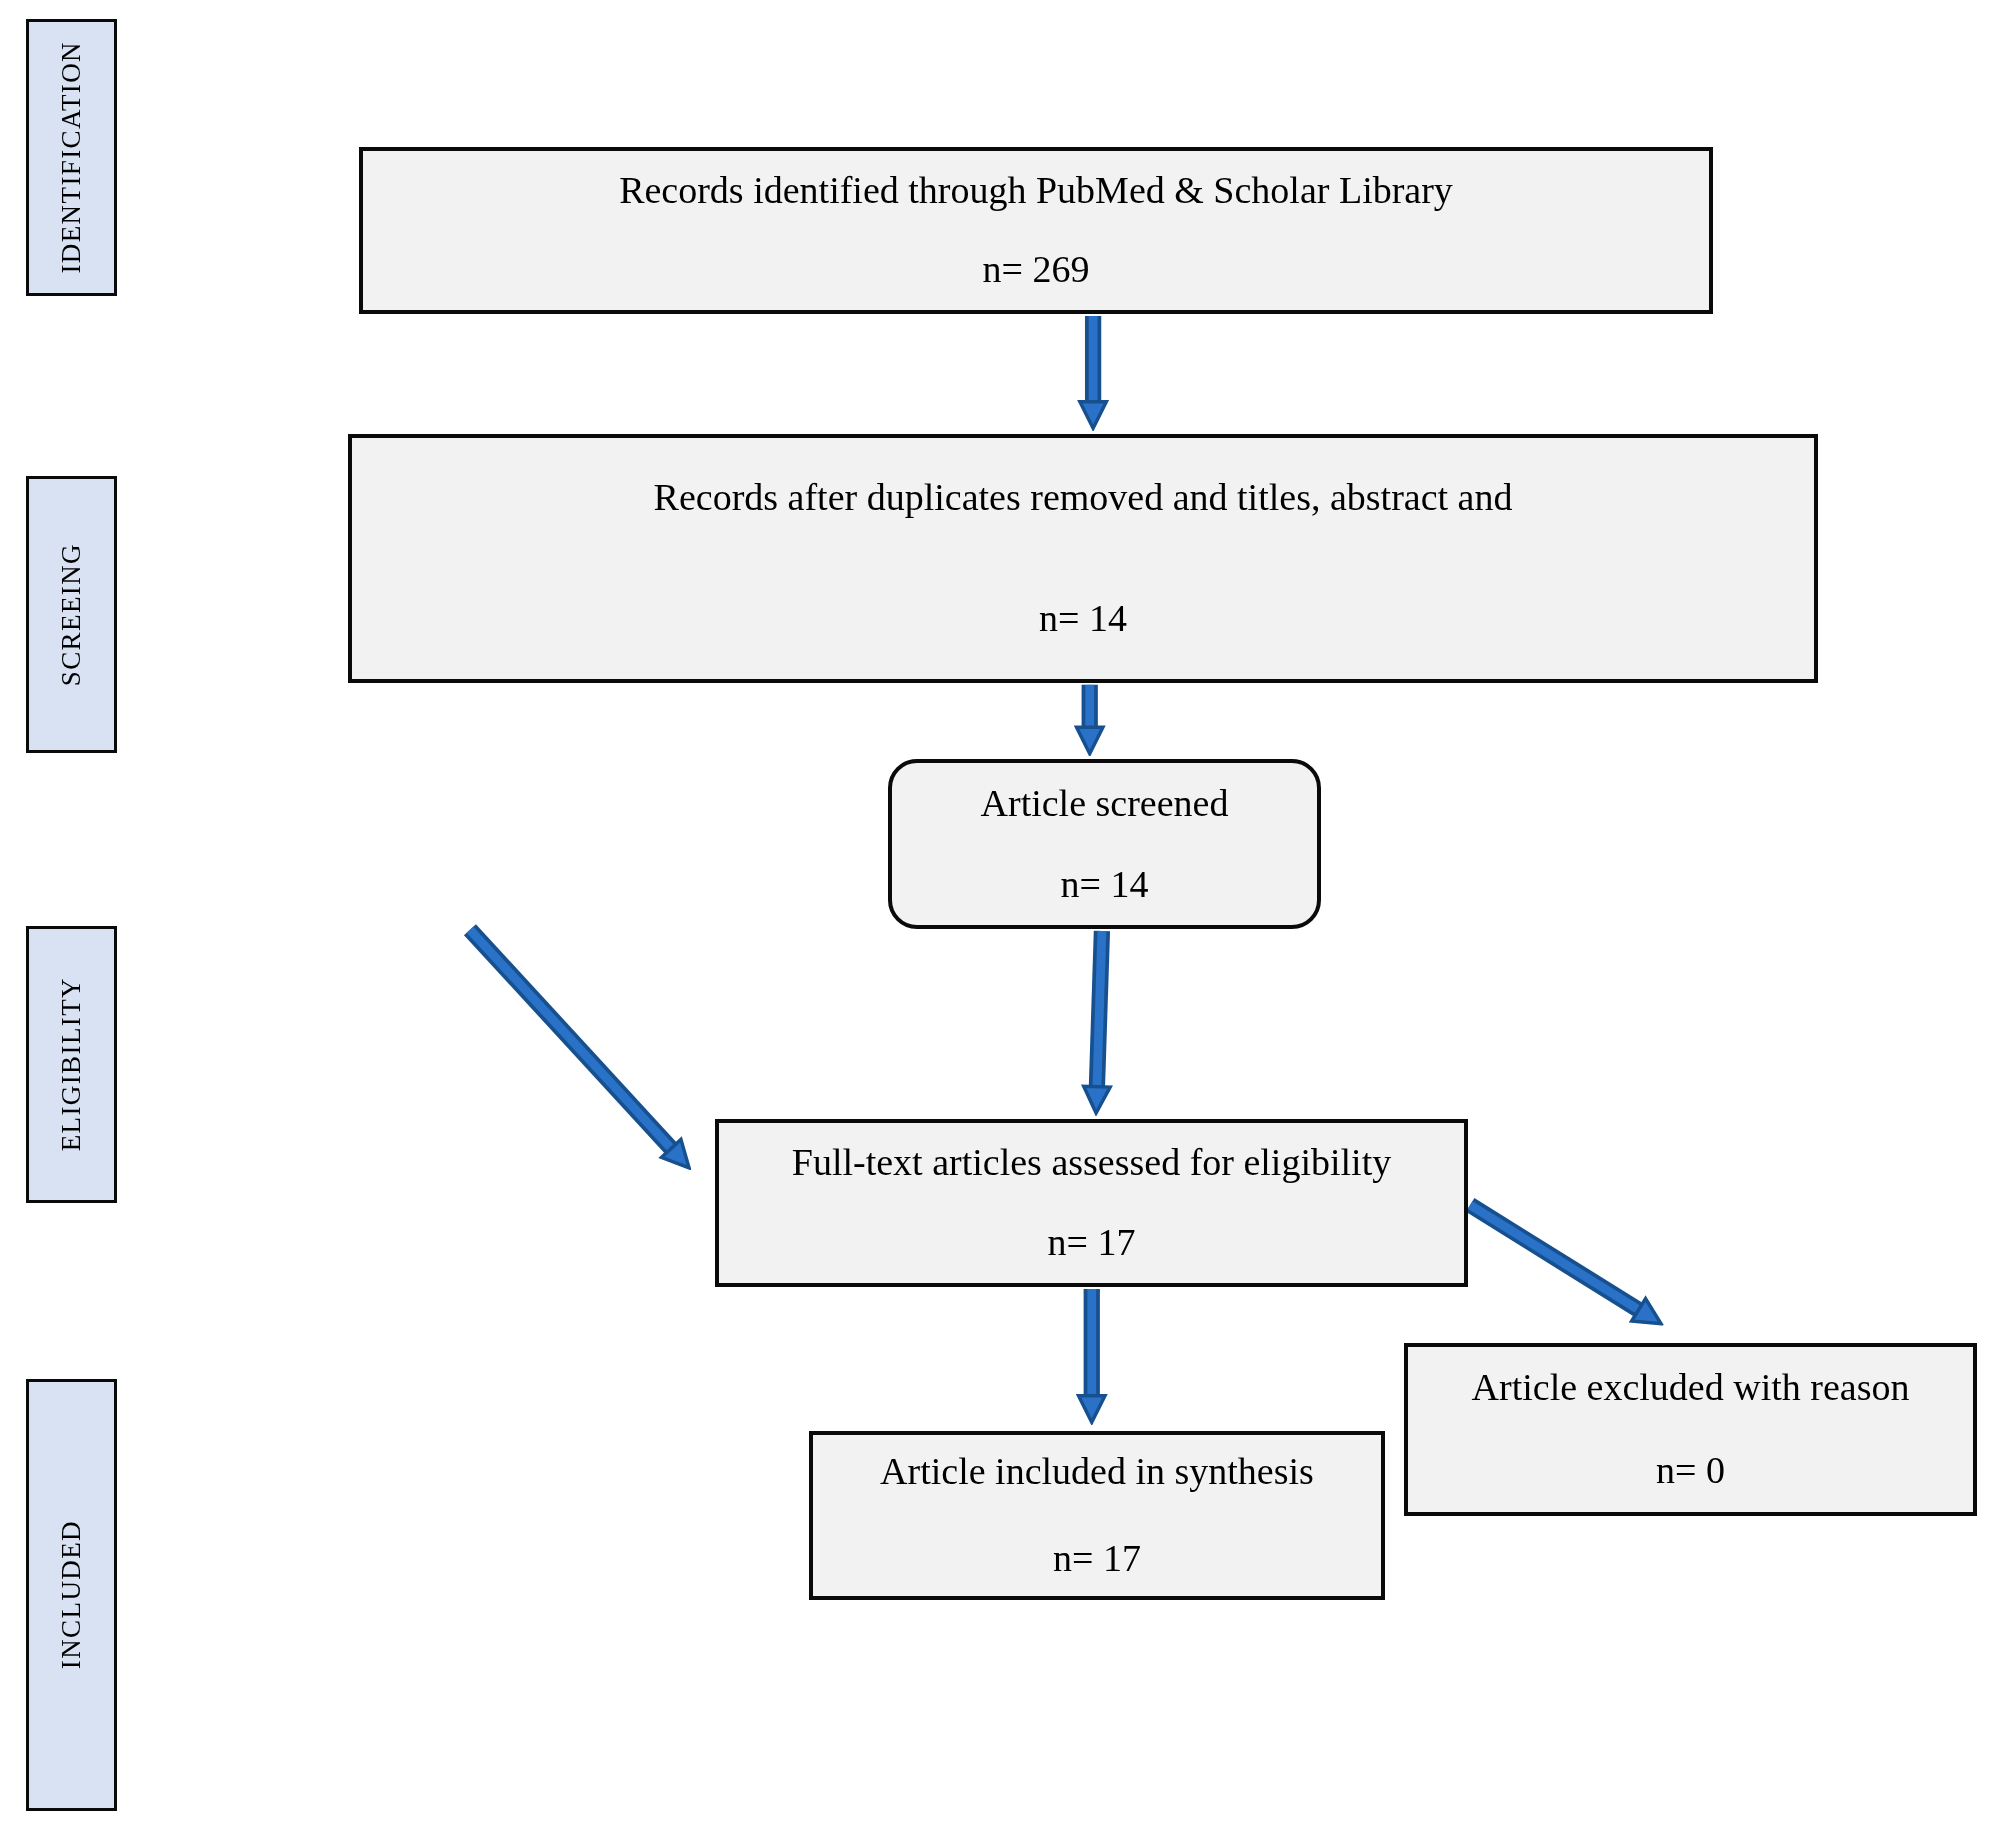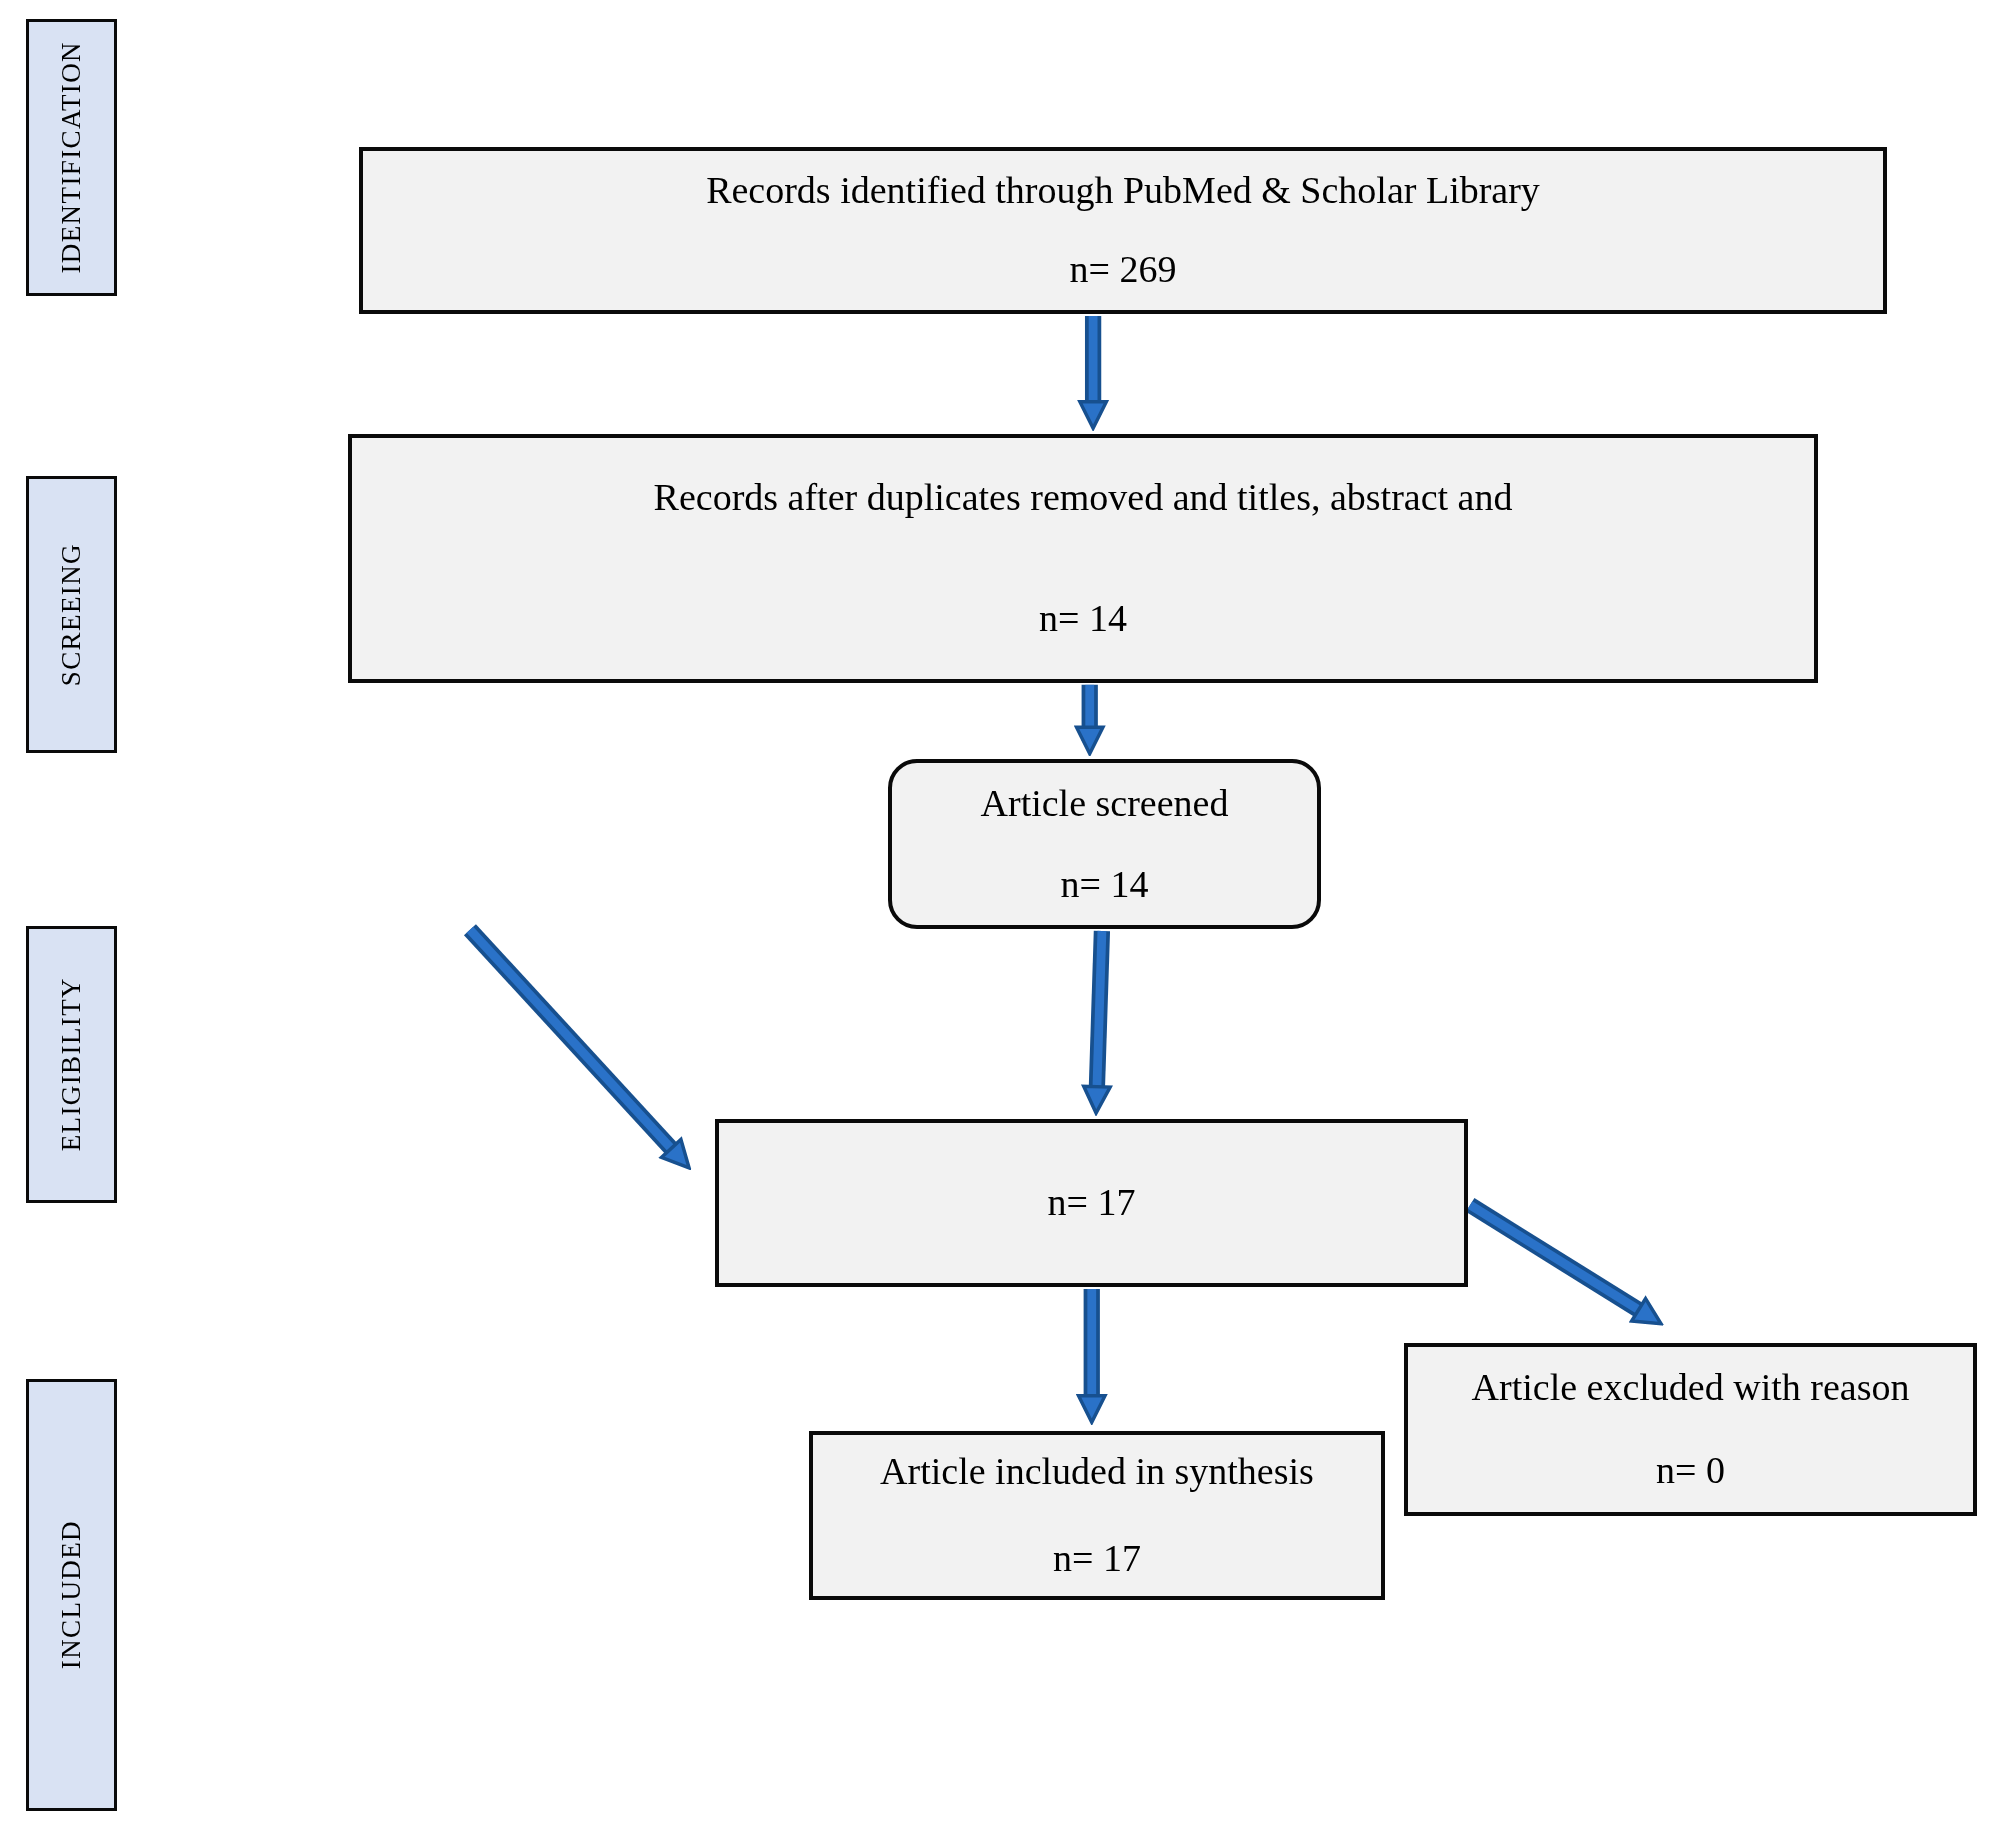--- a/index.html
+++ b/index.html
@@ -110,37 +110,38 @@
   <div class="stage" style="top:476px;height:277px;">
     <span class="stage-label">SCREEING</span>
   </div>
   <div class="stage" style="top:926px;height:277px;">
     <span class="stage-label">ELIGIBILITY</span>
   </div>
   <div class="stage" style="top:1379px;height:432px;">
     <span class="stage-label">INCLUDED</span>
   </div>
 
-  <div class="flow-box" style="left:359px;top:147px;width:1528px;height:167px;">
+  <div class="flow-box" style="left:359px;top:147px;width:1354px;height:167px;">
     <div class="box-line">Records identified through PubMed &amp; Scholar Library</div>
     <div class="box-line">n= 269</div>
   </div>
 
   <div class="flow-box" style="left:348px;top:434px;width:1470px;height:249px;">
     <div class="box-line">Records after duplicates removed and titles, abstract and</div>
     <div class="box-line">n= 14</div>
   </div>
 
 
   <div class="flow-box" style="left:888px;top:759px;width:433px;height:170px;border-radius:29px;">
     <div class="box-line">Article screened</div>
     <div class="box-line">n= 14</div>
   </div>
 
   <div class="flow-box" style="left:715px;top:1119px;width:753px;height:168px;">
+    <div class="box-line">Full-text articles assessed for eligibility</div>
     <div class="box-line">n= 17</div>
   </div>
 
   <div class="flow-box" style="left:1404px;top:1343px;width:573px;height:173px;text-align:right;">
     <div class="box-line">Article excluded with reason</div>
     <div class="box-line">n= 0</div>
   </div>
 
   <div class="flow-box" style="left:809px;top:1431px;width:576px;height:169px;gap:12px;">
     <div class="box-line">Article included in synthesis</div>

